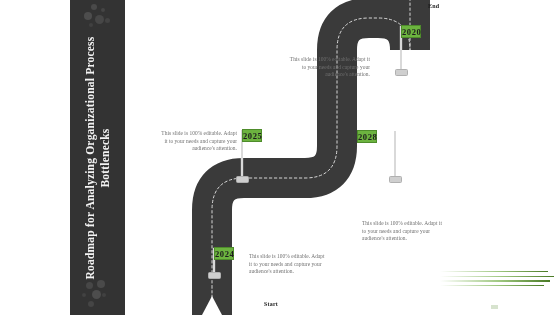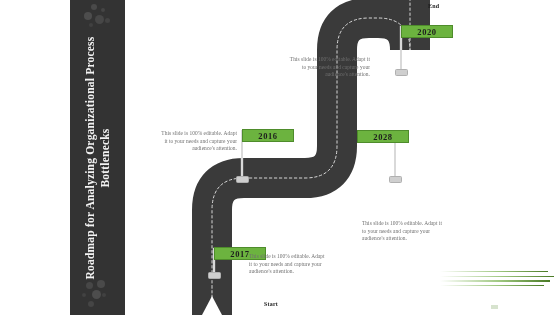--- a/index.html
+++ b/index.html
@@ -52,21 +52,21 @@
     background:#6cb33f;
     border:1px solid #4e8c2b;
     color:#1d1d1d;
     font-family:"Liberation Serif", serif;
     font-weight:700;
     font-size:8.5px;
     letter-spacing:.6px;
     text-align:center;
     line-height:13px;
     height:13px;
-    width:52px;
+    width:20px;
     box-sizing:border-box;
   }
   .flag .base{
     position:absolute;
     width:11px;height:5px;
     background:#cfcfcf;
     border-radius:1.5px;
     border:.5px solid #b0b0b0;
   }
 
@@ -160,28 +160,28 @@
                L 410 -6" fill="none" stroke="#e8e8e8" stroke-width="1" stroke-dasharray="2.4 2.6" stroke-linecap="round" opacity=".9"></path>
 
       <path d="M 212 315 L 202 315 L 212 296 L 222 315 Z" fill="#ffffff"></path>
 
       <path d="M 212 296 L 212 285" stroke="#9a9a9a" stroke-width=".8" stroke-dasharray="1.6 1.8"></path>
     </svg>
   </div>
 
   <div class="flag" style="left:213px;top:248px;">
     <div class="pole" style="height:25px;"></div>
-    <div class="banner" style="left:1px;top:-1px;">2017</div>
+    <div class="banner" style="left:1px;top:-1px;">2024</div>
     <div class="base" style="left:-5px;top:24px;"></div>
   </div>
   <div class="blurb left" style="left:249px;top:253px;width:78px;">This slide is 100% editable. Adapt it to your needs and capture your audience's attention.</div>
 
   <div class="flag" style="left:241px;top:130px;">
     <div class="pole" style="height:48px;"></div>
-    <div class="banner" style="left:1px;top:-1px;">2016</div>
+    <div class="banner" style="left:1px;top:-1px;">2025</div>
     <div class="base" style="left:-5px;top:46px;"></div>
   </div>
   <div class="blurb right" style="left:157px;top:130px;width:80px;">This slide is 100% editable. Adapt it to your needs and capture your audience's attention.</div>
 
   <div class="flag" style="left:394px;top:131px;">
     <div class="pole" style="height:47px;"></div>
     <div class="banner" style="left:-37px;top:-1px;">2028</div>
     <div class="base" style="left:-5px;top:45px;"></div>
   </div>
   <div class="blurb left" style="left:362px;top:220px;width:84px;">This slide is 100% editable. Adapt it to your needs and capture your audience's attention.</div>

